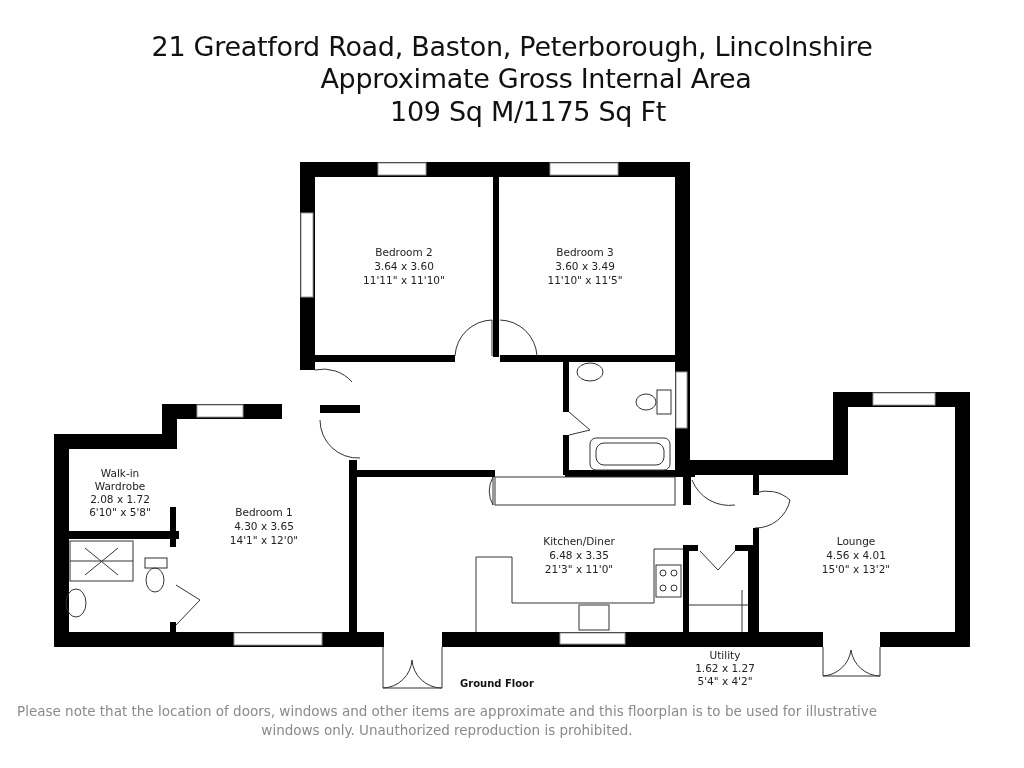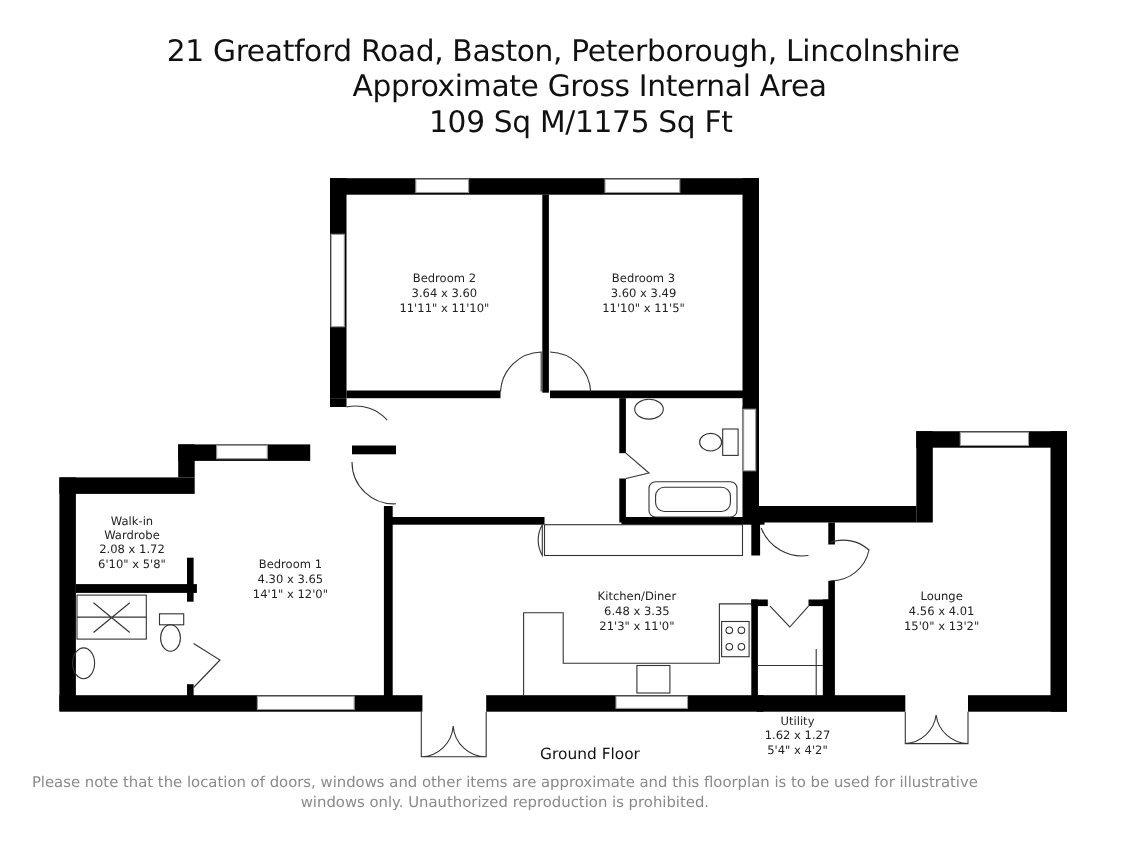--- a/index.html
+++ b/index.html
@@ -1,22 +1,22 @@
 <!DOCTYPE html>
 <html><head>
 <meta charset="utf-8">
 <style>
   html, body { margin:0; padding:0; background:#ffffff; }
   body { width:1024px; height:768px; position:relative; overflow:hidden; font-family:"DejaVu Sans", sans-serif; color:#111; }
   .title { position:absolute; left:0; width:1024px; text-align:center; font-size:27px; line-height:30px; color:#111; letter-spacing:-0.3px; }
   .t1 { top:32px; } .t2 { top:64px;margin-left:24px; } .t3 { top:97px;padding-left:16px; }
   svg.plan { position:absolute; left:0; top:0; }
   .room-label { font-size:10.5px; fill:#222; text-anchor:middle; font-family:"DejaVu Sans", sans-serif; }
-  .floor-label { position:absolute; left:460px; top:678px; font-weight:normal; font-size:14px; color:#111;margin-left:31px; }
-  .disclaimer { position:absolute; left:0; width:894px; text-align:center; font-size:13.5px; color:#8a8a8a; line-height:19px;margin-left:12px; }
+  .floor-label { position:absolute; left:460px; top:678px; font-weight:bold; font-size:10px; color:#111; }
+  .disclaimer { position:absolute; left:0; width:894px; text-align:center; font-size:13.5px; color:#8a8a8a; line-height:19px; }
   .d1 { top:702px; } .d2 { top:721px; }
 </style>
 </head>
 <body>
 
 <div class="title t1">21 Greatford Road, Baston, Peterborough, Lincolnshire</div>
 <div class="title t2">Approximate Gross Internal Area</div>
 <div class="title t3">109 Sq M/1175 Sq Ft</div>
 
 <svg class="plan" width="1024" height="768" viewBox="0 0 1024 768">

